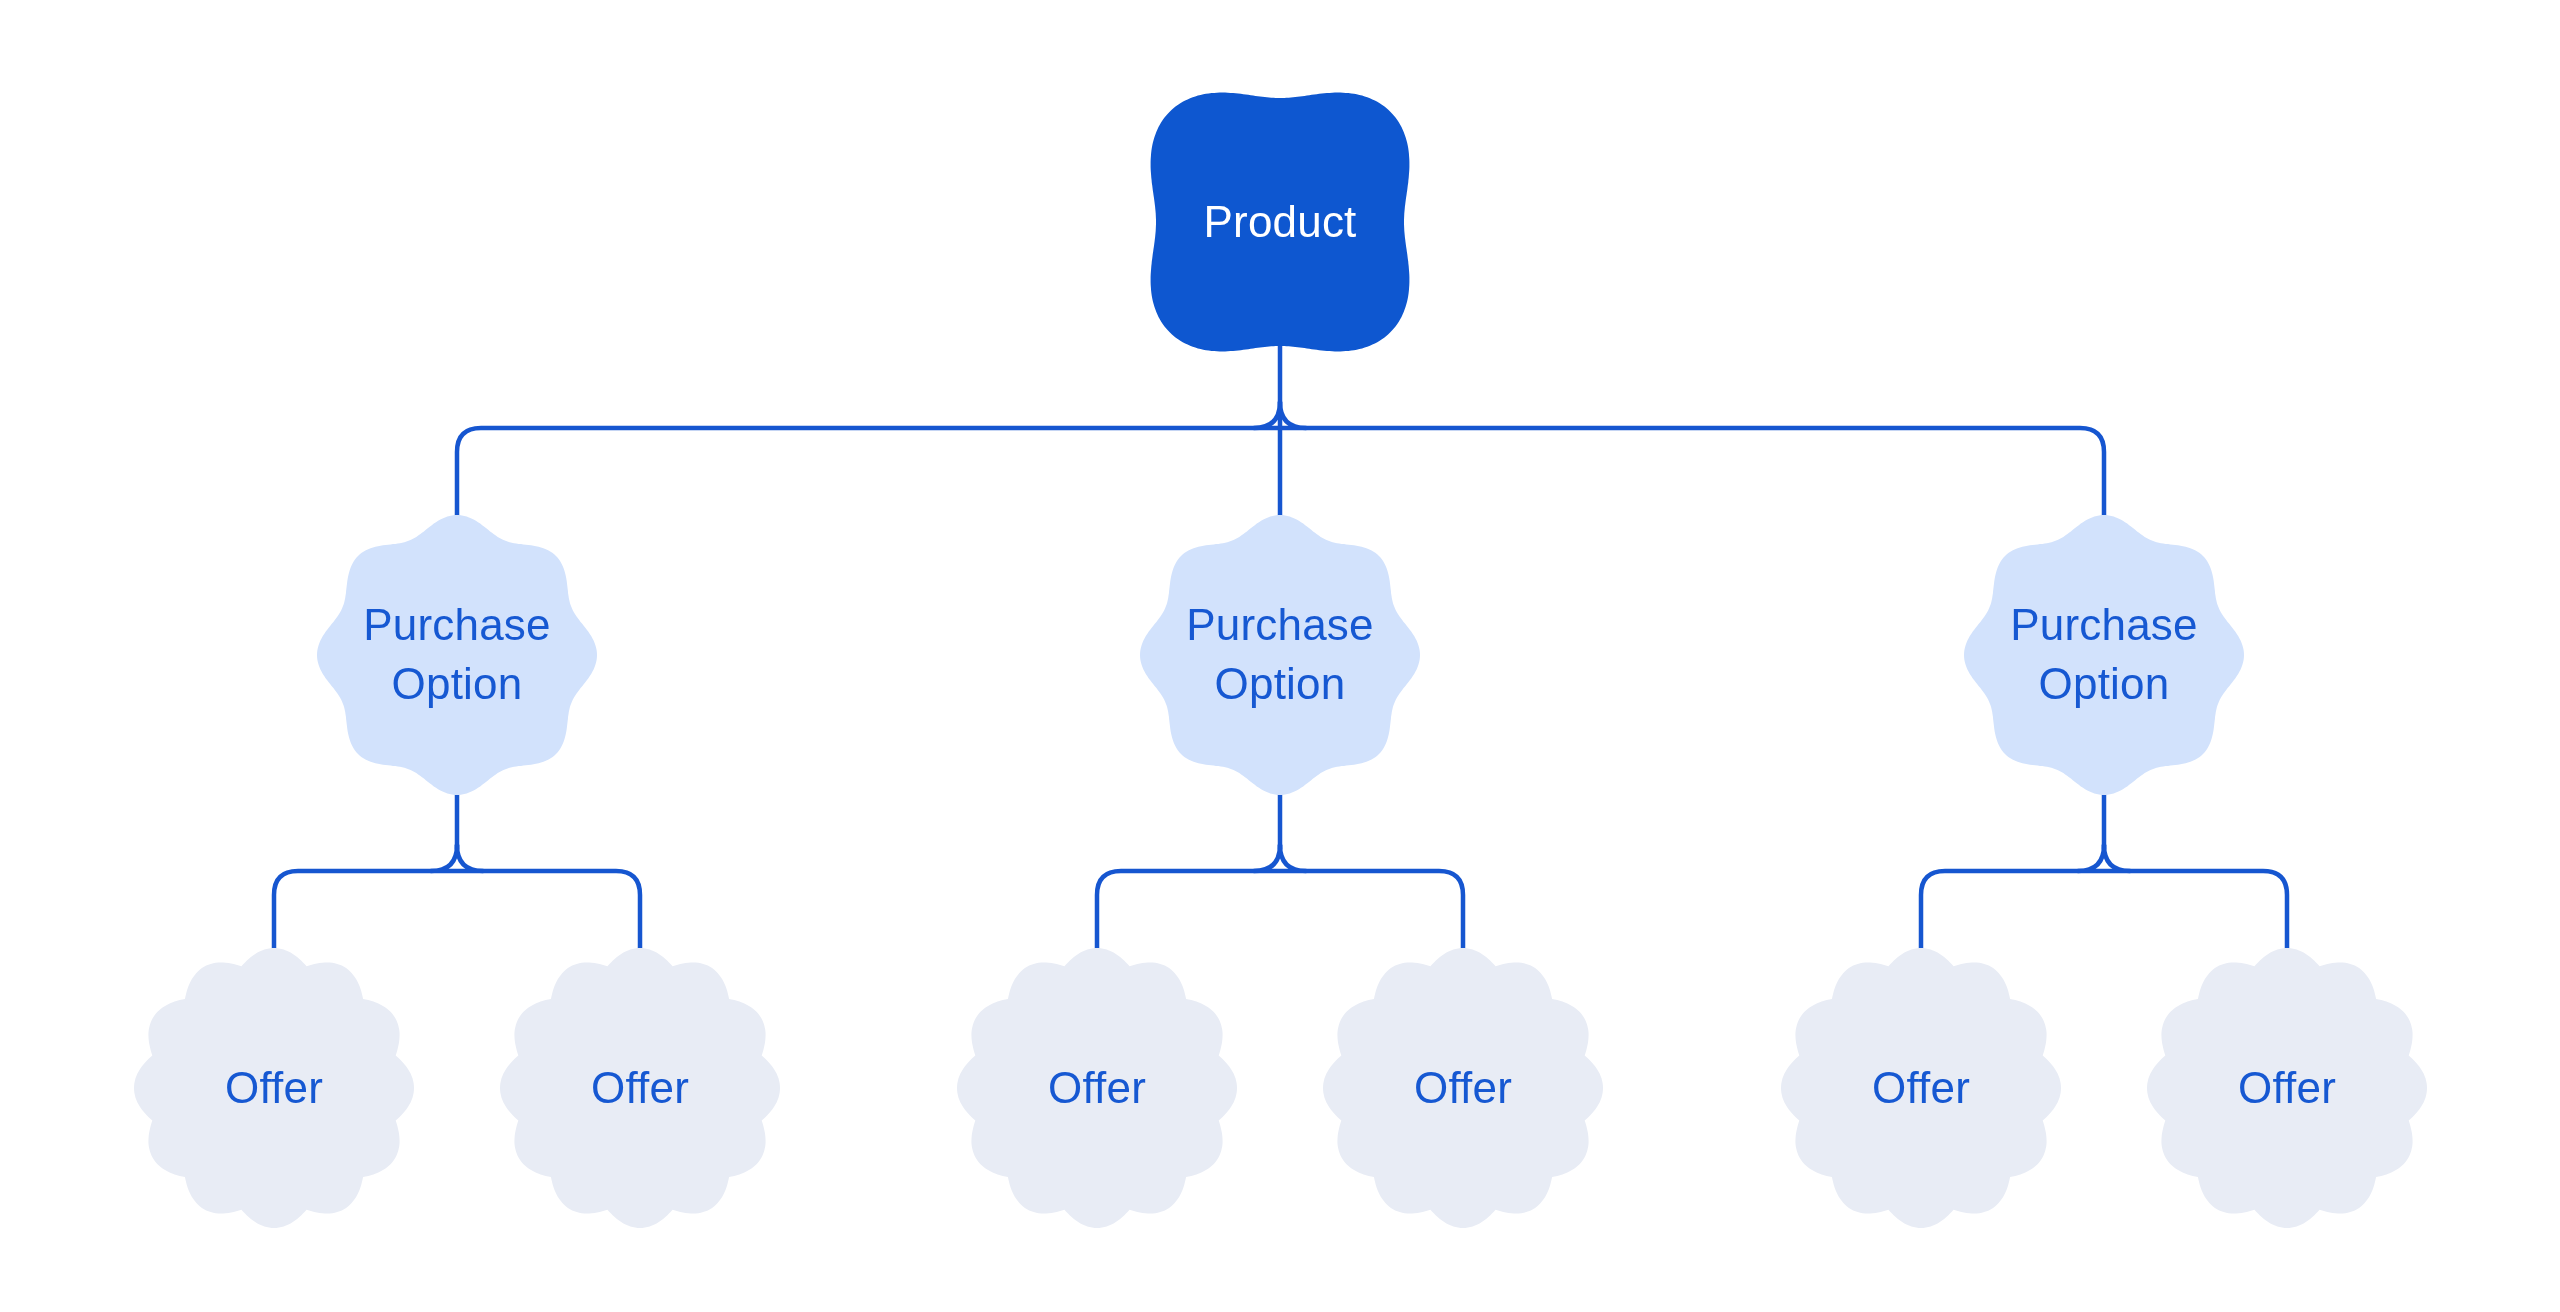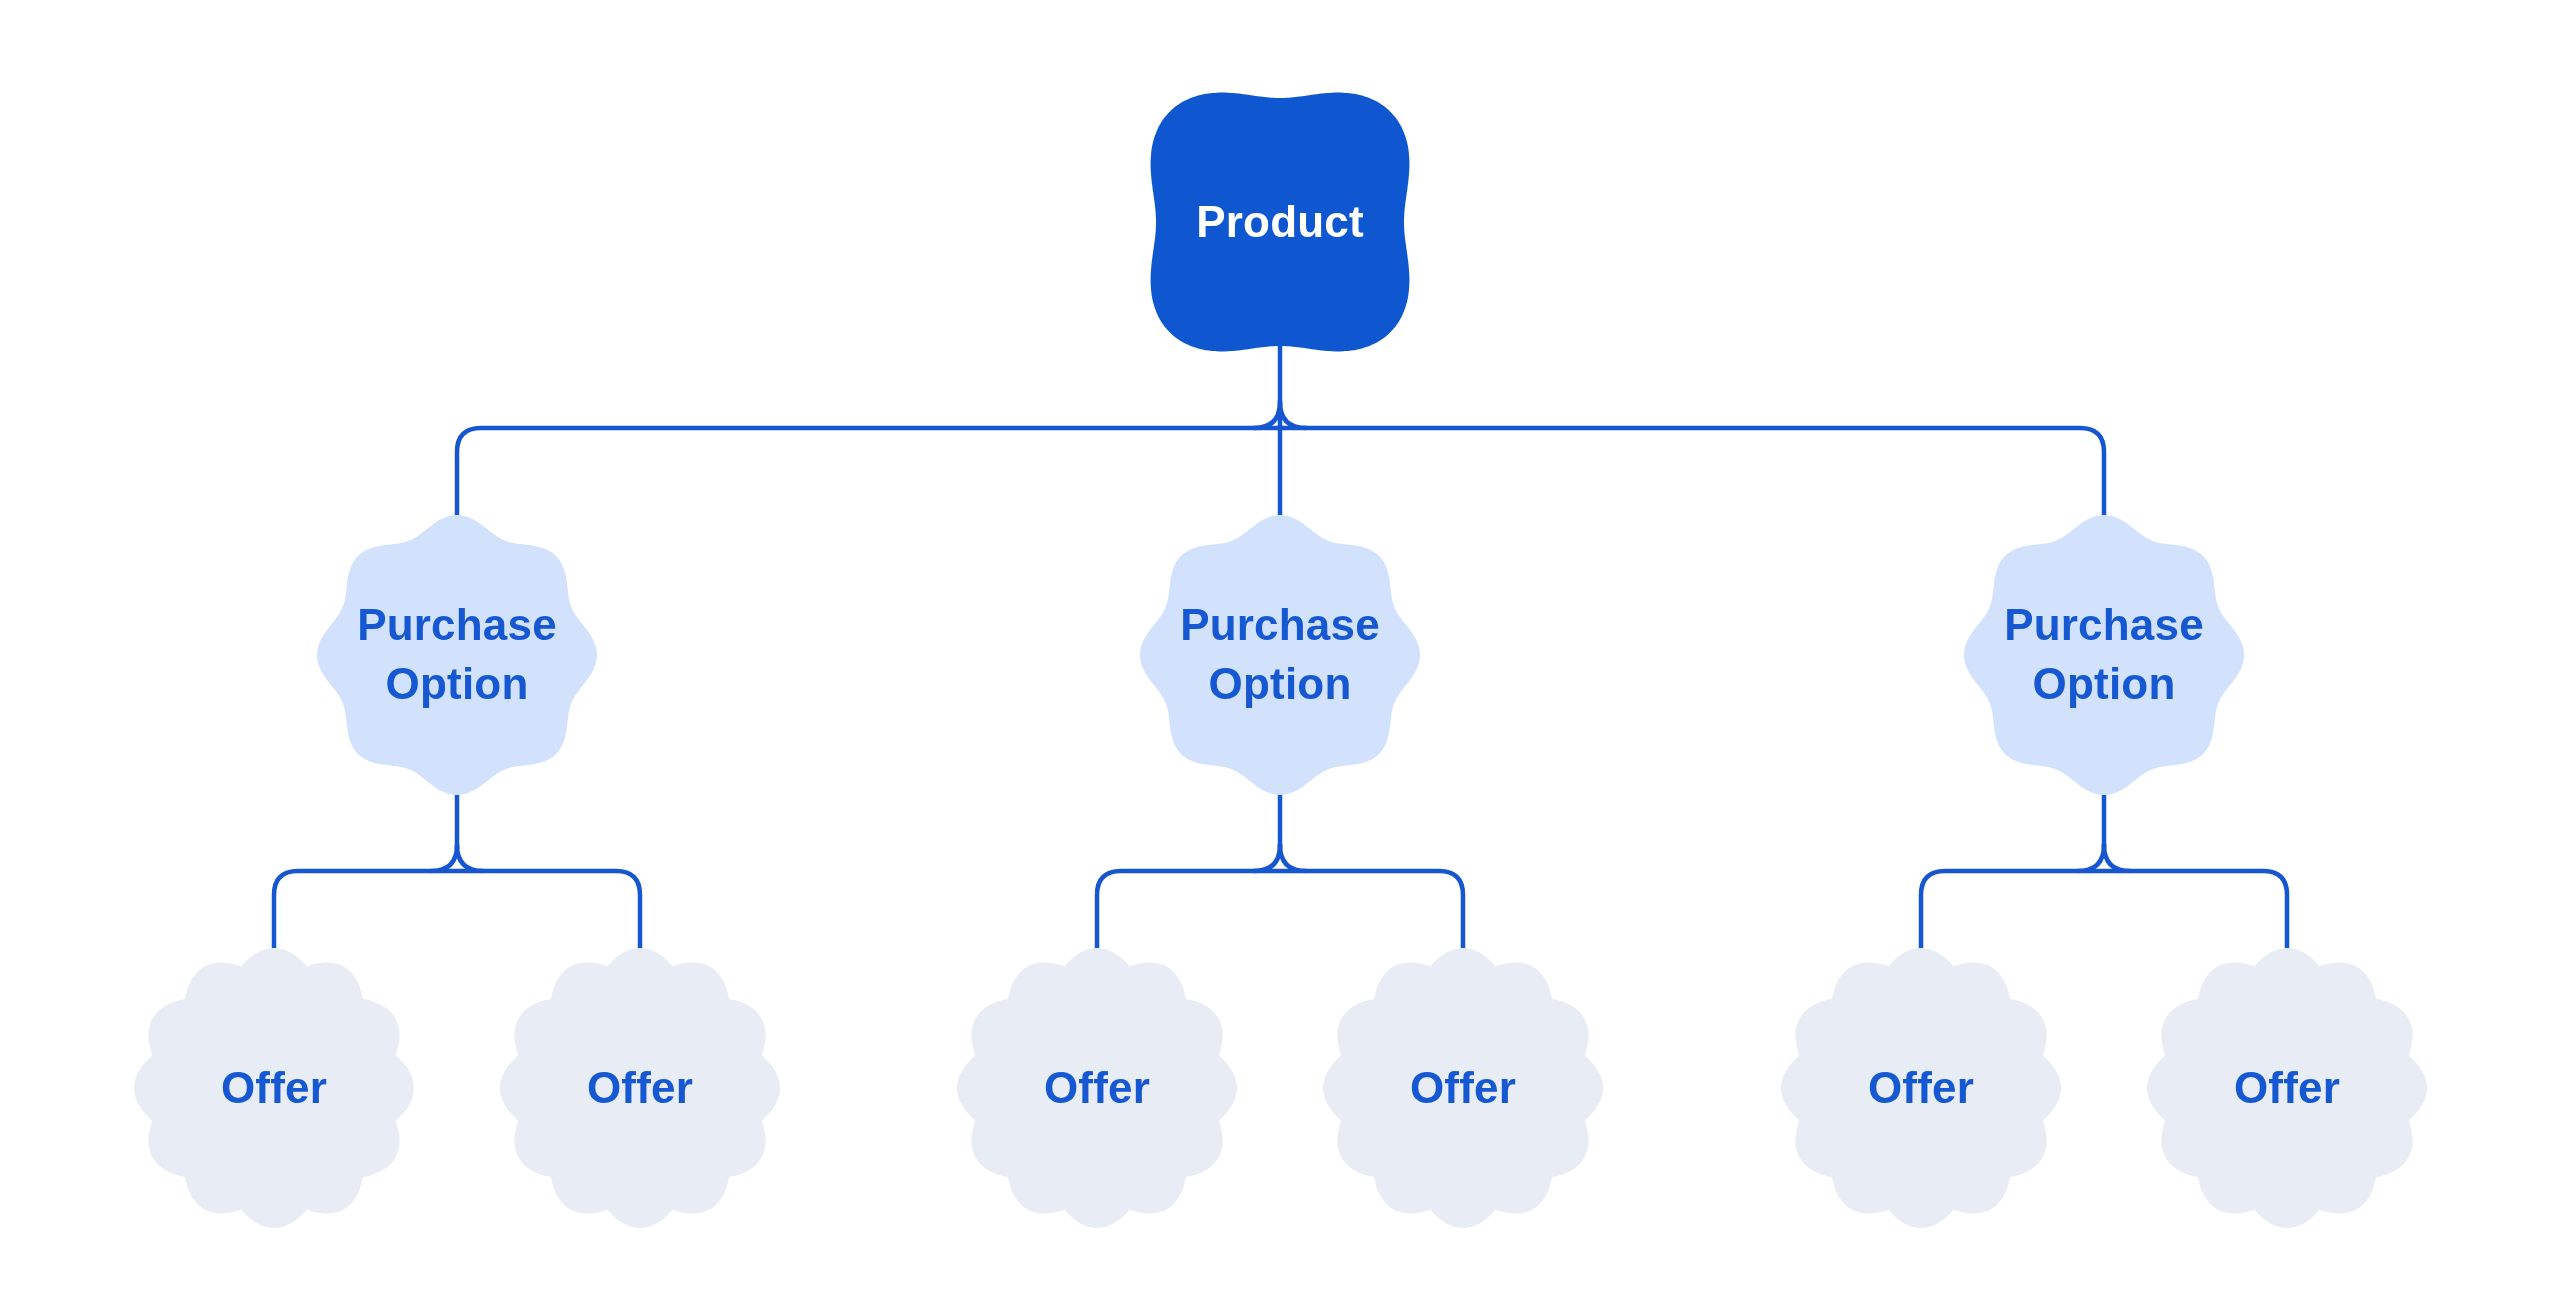--- a/index.html
+++ b/index.html
@@ -18,21 +18,21 @@
   .stage svg{position:absolute;inset:0;display:block;}
   .connector{fill:none;stroke:var(--connector);stroke-width:4.5;stroke-linecap:round;}
   .root-shape{fill:var(--root-fill);}
   .branch-shape{fill:var(--branch-fill);}
   .leaf-shape{fill:var(--leaf-fill);}
   .label{
     position:absolute;
     transform:translate(-50%,-50%);
     text-align:center;
     font-size:44px;
-    font-weight:700;
+    font-weight:400;
     line-height:1.34;
     letter-spacing:0.2px;
     color:var(--accent-text);
     white-space:pre-line;
     user-select:none;
   }
   .root-label{color:var(--root-text);}
   .branch-label{width:230px;}
 </style>
 </head>

